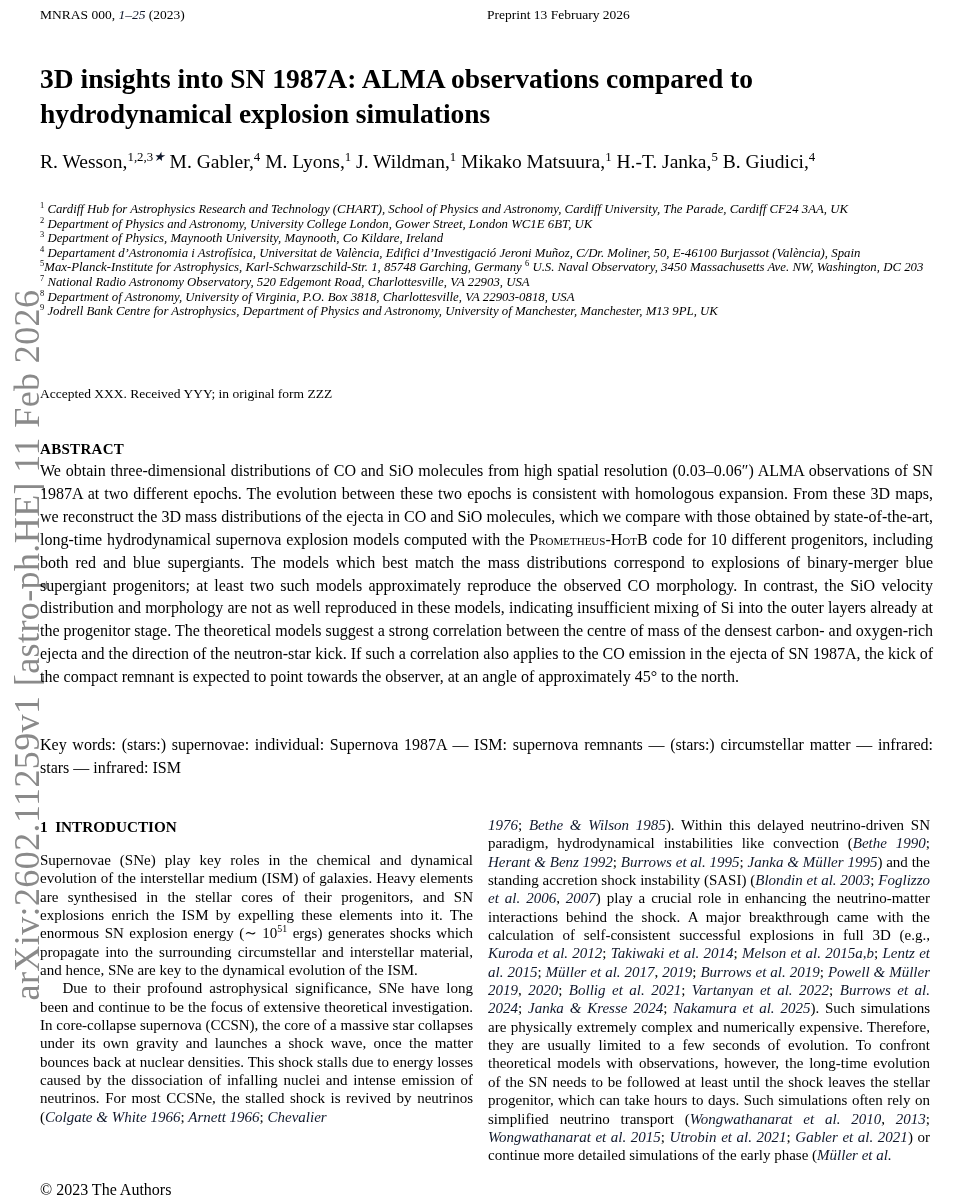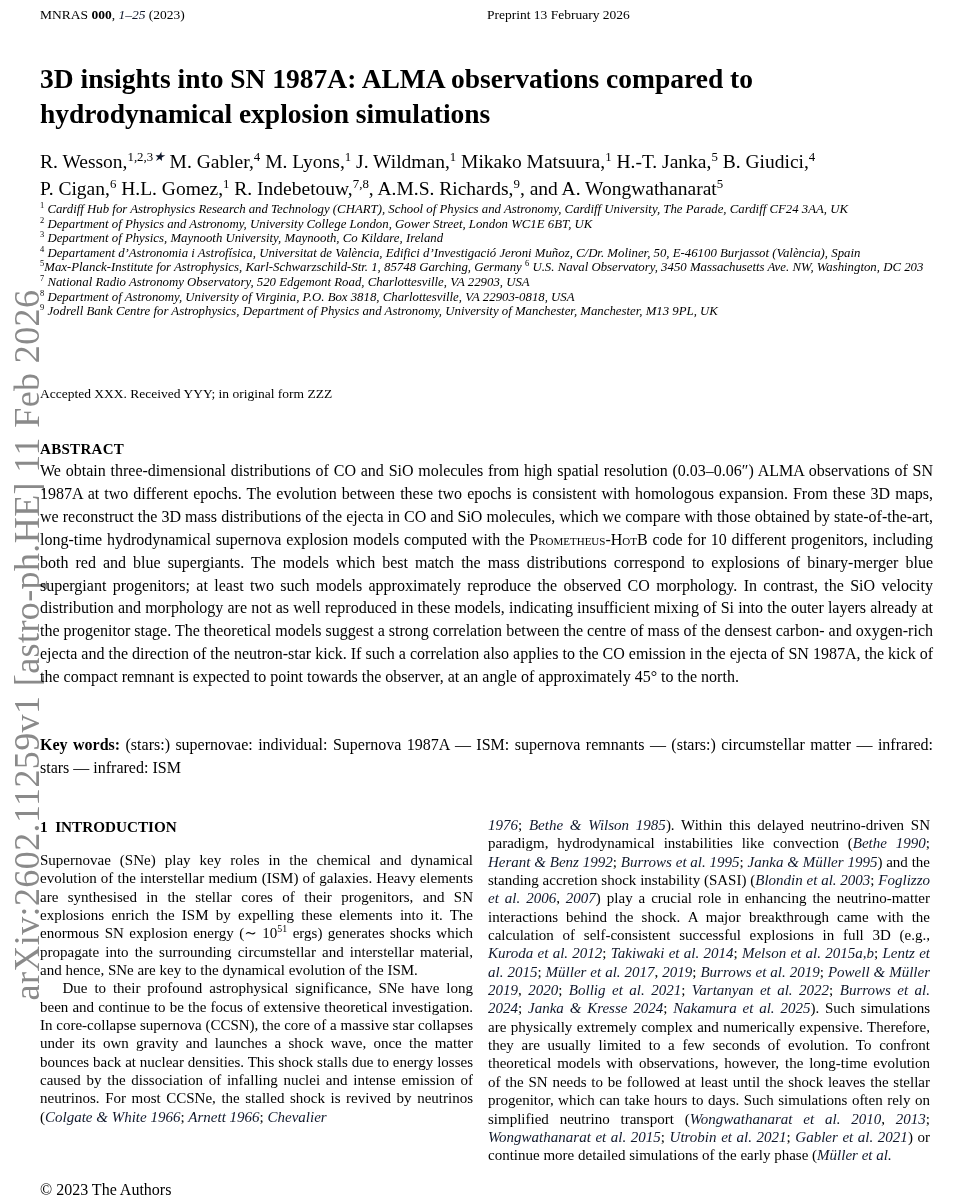--- a/index.html
+++ b/index.html
@@ -77,21 +77,21 @@
   }
   .copyright{
     position:absolute;top:1181px;left:40px;
     font-size:16px;
   }
 
   
   .seg-sup{vertical-align:super;font-size:66%;line-height:0;}
   .seg-link{color:#0f172a;font-style:italic;}
   .seg-sc{font-variant:small-caps;}
-  .seg-b{font-weight:bold;}
+  .seg-b{font-weight:normal;}
   .seg-rom{font-style:normal;}
   .seg-la{font-size:70%;vertical-align:0.25em;margin-left:-0.10em;margin-right:-0.10em;}
   .seg-le{vertical-align:-0.21em;margin-left:-0.06em;margin-right:-0.03em;}
   .seg-star{font-size:80%;}
 </style>
 </head>
 <body>
 
 <div class="page">
 
@@ -99,21 +99,20 @@
     <span class="hl"><span>MNRAS </span><span class="seg-b">000</span><span>, </span><span class="seg-link">1–25</span><span> (2023)</span></span>
     <span class="hc">Preprint 13 February 2026</span>
   </div>
 
   <div class="arxiv-stamp">arXiv:2602.11259v1 [astro-ph.HE] 11 Feb 2026</div>
 
   <h1 class="title" style="margin:0;">3D insights into SN 1987A: ALMA observations compared to hydrodynamical explosion simulations</h1>
 
   <div class="authors">
     <div><span>R. Wesson,</span><span class="seg-sup">1,2,3</span><span class="seg-sup seg-link">★</span><span> M. Gabler,</span><span class="seg-sup">4</span><span> M. Lyons,</span><span class="seg-sup">1</span><span> J. Wildman,</span><span class="seg-sup">1</span><span> Mikako Matsuura,</span><span class="seg-sup">1</span><span> H.-T. Janka,</span><span class="seg-sup">5</span><span> B. Giudici,</span><span class="seg-sup">4</span></div>
-    <div><span>P. Cigan,</span><span class="seg-sup">6</span><span> H.L. Gomez,</span><span class="seg-sup">1</span><span> R. Indebetouw,</span><span class="seg-sup">7,8</span><span>, A.M.S. Richards,</span><span class="seg-sup">9</span><span>, and A. Wongwathanarat</span><span class="seg-sup">5</span></div>
   </div>
 
   <div class="affils">
     <div class="affil-line"><span class="seg-sup seg-rom">1</span><span> Cardiff Hub for Astrophysics Research and Technology (CHART), School of Physics and Astronomy, Cardiff University, The Parade, Cardiff CF24 3AA, UK</span></div>
     <div class="affil-line"><span class="seg-sup seg-rom">2</span><span> Department of Physics and Astronomy, University College London, Gower Street, London WC1E 6BT, UK</span></div>
     <div class="affil-line"><span class="seg-sup seg-rom">3</span><span> Department of Physics, Maynooth University, Maynooth, Co Kildare, Ireland</span></div>
     <div class="affil-line"><span class="seg-sup seg-rom">4</span><span> Departament d’Astronomia i Astrofísica, Universitat de València, Edifici d’Investigació Jeroni Muñoz, C/Dr. Moliner, 50, E-46100 Burjassot (València), Spain</span></div>
     <div class="affil-line"><span class="seg-sup seg-rom">5</span><span>Max-Planck-Institute for Astrophysics, Karl-Schwarzschild-Str. 1, 85748 Garching, Germany </span><span class="seg-sup seg-rom">6</span><span> U.S. Naval Observatory, 3450 Massachusetts Ave. NW, Washington, DC 203</span></div>
     <div class="affil-line"><span class="seg-sup seg-rom">7</span><span> National Radio Astronomy Observatory, 520 Edgemont Road, Charlottesville, VA 22903, USA</span></div>
     <div class="affil-line"><span class="seg-sup seg-rom">8</span><span> Department of Astronomy, University of Virginia, P.O. Box 3818, Charlottesville, VA 22903-0818, USA</span></div>

